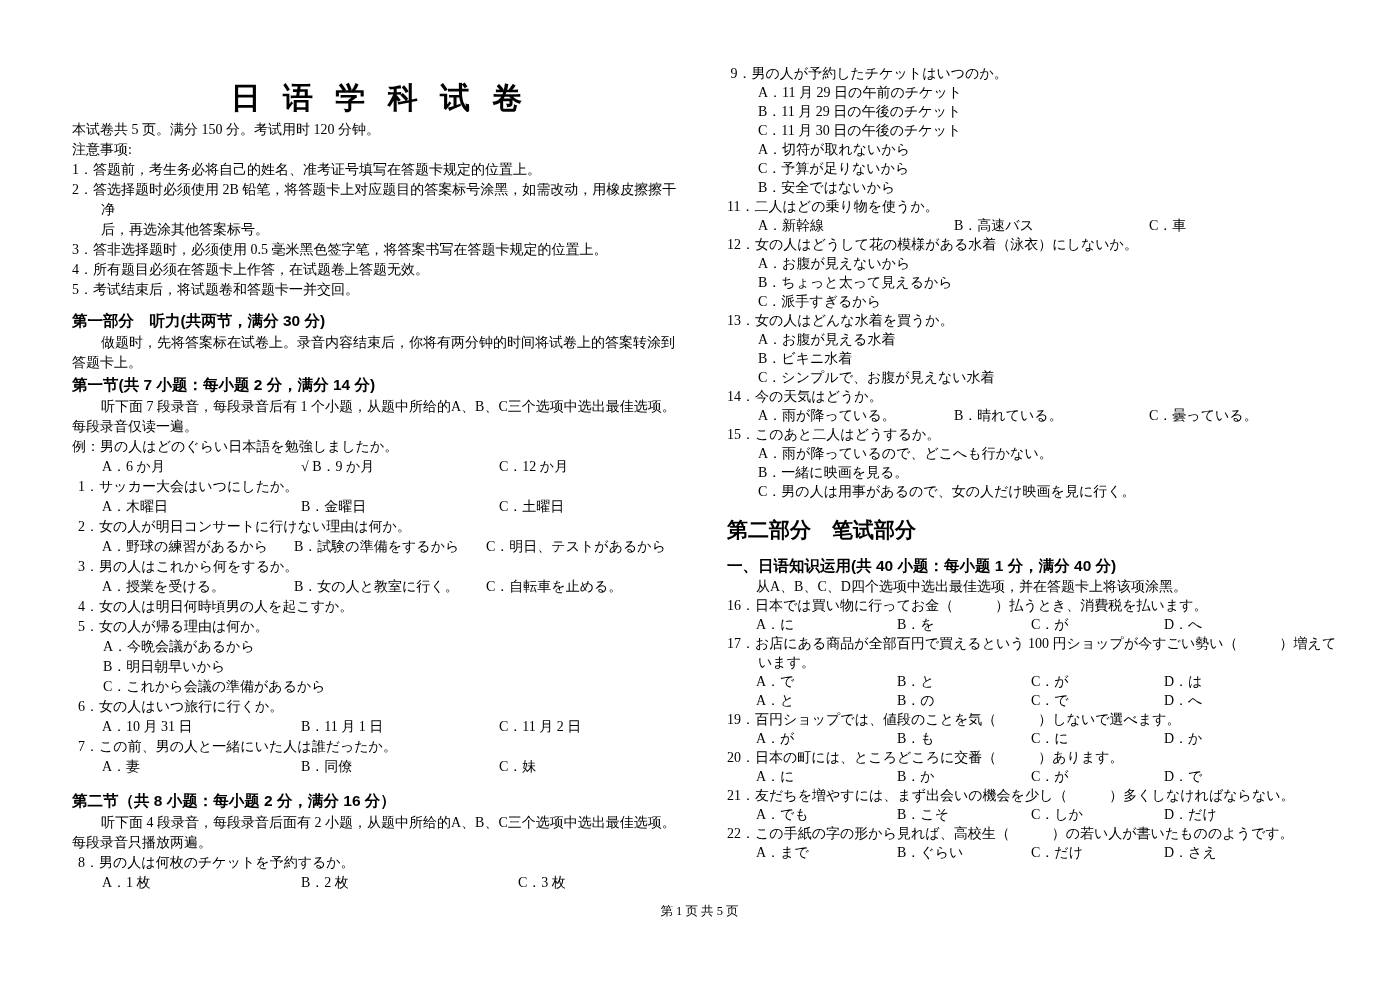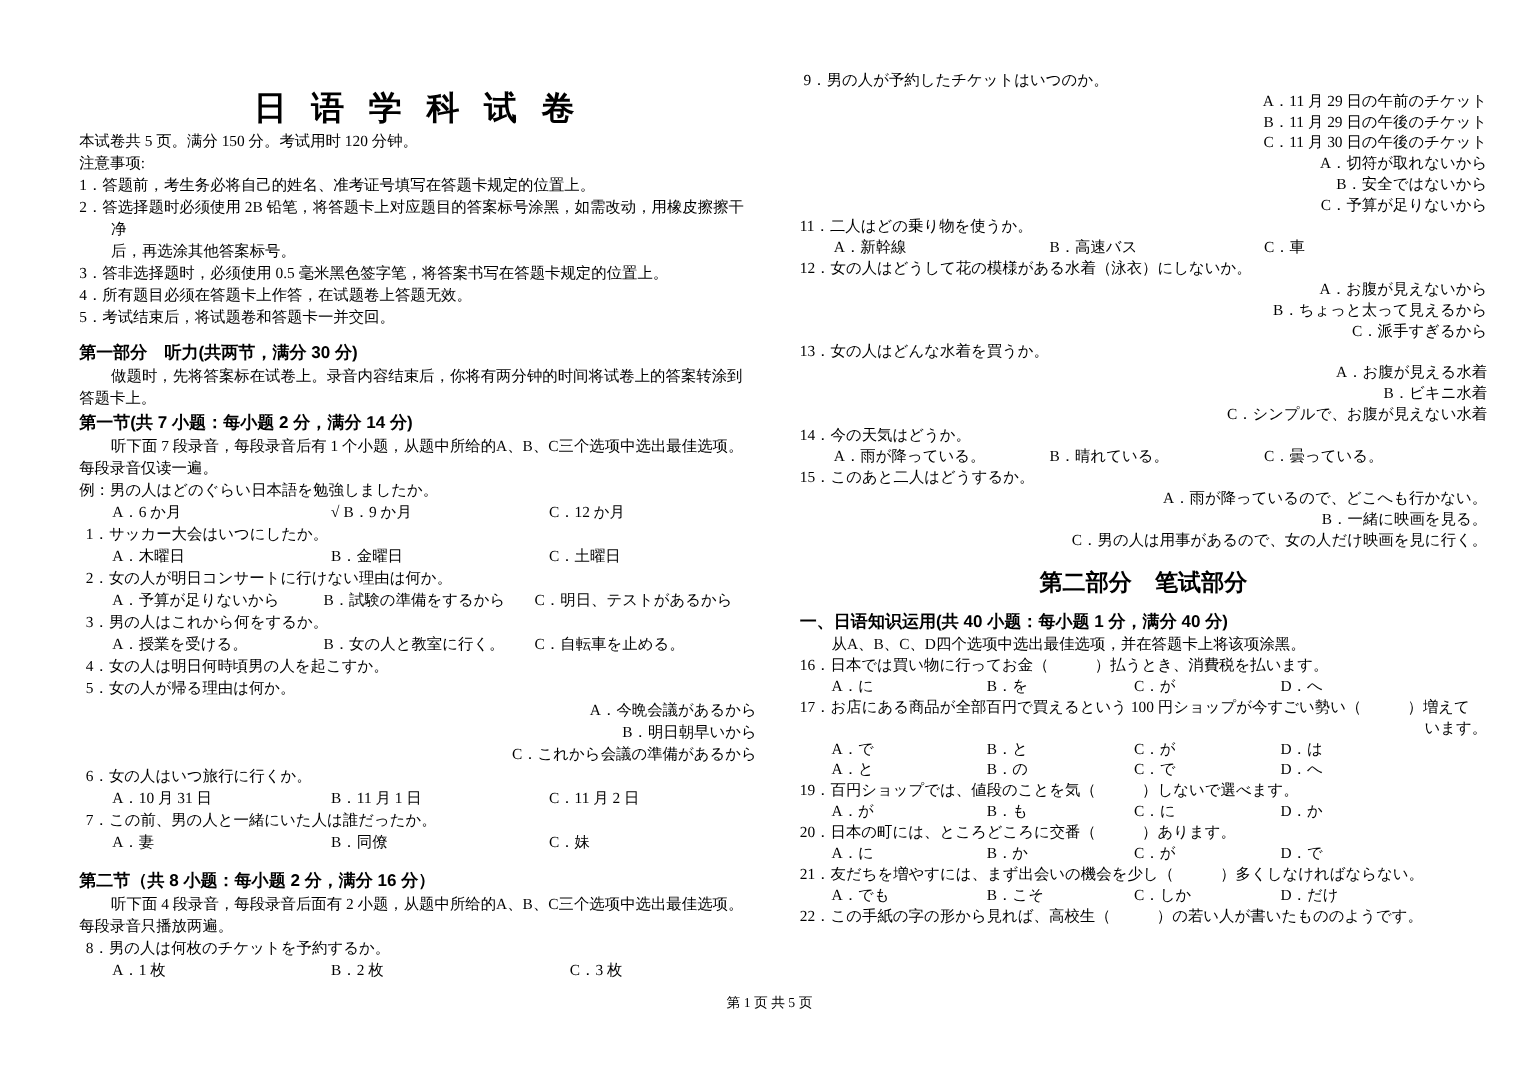--- a/index.html
+++ b/index.html
@@ -27,25 +27,25 @@
   #col-right .line{height:19px;line-height:19px;}
   .bhead{
     font-family:"Liberation Sans","DejaVu Sans",sans-serif;
     font-weight:bold;font-size:15.5px;
   }
   #col-left .line.bhead{height:24px;line-height:24px;}
   #col-right .line.bhead{height:23px;line-height:23px;}
   .chead{
     font-family:"Liberation Sans","DejaVu Sans",sans-serif;
     font-weight:bold;font-size:21px;
-    text-align:center;
+    text-align:left;
   }
   #col-right .line.chead{height:34px;line-height:34px;}
   .ind-first{padding-left:29px;}
-  .ind-opt,.ind-cont{padding-left:31px;text-align:right;}
+  .ind-opt,.ind-cont{padding-left:31px;}
   #col-left .ind-q{padding-left:6px;}
   #col-right .ind-q{padding-left:0;}
   .opts .optcell{position:absolute;top:0;white-space:pre;}
   #page-footer{
     position:absolute;left:0;top:903px;width:1399px;
     text-align:center;font-size:12.5px;white-space:pre;
   }
 </style>
 </head>
 <body>
@@ -67,21 +67,21 @@
       <div class="line txt ind-first">做题时，先将答案标在试卷上。录音内容结束后，你将有两分钟的时间将试卷上的答案转涂到</div>
       <div class="line txt">答题卡上。</div>
       <div class="line bhead">第一节(共 7 小题：每小题 2 分，满分 14 分)</div>
       <div class="line txt ind-first">听下面 7 段录音，每段录音后有 1 个小题，从题中所给的A、B、C三个选项中选出最佳选项。</div>
       <div class="line txt">每段录音仅读一遍。</div>
       <div class="line txt">例：男の人はどのぐらい日本語を勉強しましたか。</div>
       <div class="line opts"><span class="optcell" style="left: 30px; font-family: Liberation Serif, serif;">A．6 か月</span><span class="optcell" style="left: 229px;">√ B．9 か月</span><span class="optcell" style="left: 427px;">C．12 か月</span></div>
       <div class="line txt ind-q">1．サッカー大会はいつにしたか。</div>
       <div class="line opts"><span class="optcell" style="left: 30px;">A．木曜日</span><span class="optcell" style="left: 229px;">B．金曜日</span><span class="optcell" style="left: 427px;">C．土曜日</span></div>
       <div class="line txt ind-q">2．女の人が明日コンサートに行けない理由は何か。</div>
-      <div class="line opts"><span class="optcell" style="left: 30px;">A．予算が足りないから</span><span class="optcell" style="left: 222px;">B．試験の準備をするから</span><span class="optcell" style="left: 414px;">C．明日、テストがあるから</span></div>
+      <div class="line opts"><span class="optcell" style="left: 30px;">A．野球の練習があるから</span><span class="optcell" style="left: 222px;">B．試験の準備をするから</span><span class="optcell" style="left: 414px;">C．明日、テストがあるから</span></div>
       <div class="line txt ind-q">3．男の人はこれから何をするか。</div>
       <div class="line opts"><span class="optcell" style="left: 30px;">A．授業を受ける。</span><span class="optcell" style="left: 222px;">B．女の人と教室に行く。</span><span class="optcell" style="left: 414px;">C．自転車を止める。</span></div>
       <div class="line txt ind-q">4．女の人は明日何時頃男の人を起こすか。</div>
       <div class="line txt ind-q">5．女の人が帰る理由は何か。</div>
       <div class="line txt ind-opt">A．今晩会議があるから</div>
       <div class="line txt ind-opt">B．明日朝早いから</div>
       <div class="line txt ind-opt">C．これから会議の準備があるから</div>
       <div class="line txt ind-q">6．女の人はいつ旅行に行くか。</div>
       <div class="line opts"><span class="optcell" style="left: 30px;">A．10 月 31 日</span><span class="optcell" style="left: 229px;">B．11 月 1 日</span><span class="optcell" style="left: 427px;">C．11 月 2 日</span></div>
       <div class="line txt ind-q">7．この前、男の人と一緒にいた人は誰だったか。</div>
@@ -92,22 +92,22 @@
       <div class="line txt">每段录音只播放两遍。</div>
       <div class="line txt ind-q">8．男の人は何枚のチケットを予約するか。</div>
       <div class="line opts"><span class="optcell" style="left: 30px;">A．1 枚</span><span class="optcell" style="left: 229px;">B．2 枚</span><span class="optcell" style="left: 446px;">C．3 枚</span></div>
     </div>
   <div id="col-right" class="col">
       <div class="line txt ind-q"> 9．男の人が予約したチケットはいつのか。</div>
       <div class="line txt ind-opt">A．11 月 29 日の午前のチケット</div>
       <div class="line txt ind-opt">B．11 月 29 日の午後のチケット</div>
       <div class="line txt ind-opt">C．11 月 30 日の午後のチケット</div>
       <div class="line txt ind-opt">A．切符が取れないから</div>
+      <div class="line txt ind-opt">C．予算が足りないから</div>
       <div class="line txt ind-opt">B．安全ではないから</div>
-      <div class="line txt ind-opt">C．予算が足りないから</div>
       <div class="line txt ind-q">11．二人はどの乗り物を使うか。</div>
       <div class="line opts"><span class="optcell" style="left: 31px;">A．新幹線</span><span class="optcell" style="left: 227px;">B．高速バス</span><span class="optcell" style="left: 422px;">C．車</span></div>
       <div class="line txt ind-q">12．女の人はどうして花の模様がある水着（泳衣）にしないか。</div>
       <div class="line txt ind-opt">A．お腹が見えないから</div>
       <div class="line txt ind-opt">B．ちょっと太って見えるから</div>
       <div class="line txt ind-opt">C．派手すぎるから</div>
       <div class="line txt ind-q">13．女の人はどんな水着を買うか。</div>
       <div class="line txt ind-opt">A．お腹が見える水着</div>
       <div class="line txt ind-opt">B．ビキニ水着</div>
       <div class="line txt ind-opt">C．シンプルで、お腹が見えない水着</div>
@@ -128,15 +128,16 @@
       <div class="line txt ind-cont">います。</div>
       <div class="line opts"><span class="optcell" style="left: 29px;">A．で</span><span class="optcell" style="left: 170px;">B．と</span><span class="optcell" style="left: 304px;">C．が</span><span class="optcell" style="left: 437px;">D．は</span></div>
       <div class="line opts"><span class="optcell" style="left: 29px;">A．と</span><span class="optcell" style="left: 170px;">B．の</span><span class="optcell" style="left: 304px;">C．で</span><span class="optcell" style="left: 437px;">D．へ</span></div>
       <div class="line txt ind-q">19．百円ショップでは、値段のことを気（　　　）しないで選べます。</div>
       <div class="line opts"><span class="optcell" style="left: 29px;">A．が</span><span class="optcell" style="left: 170px;">B．も</span><span class="optcell" style="left: 304px;">C．に</span><span class="optcell" style="left: 437px; text-align: center;">D．か</span></div>
       <div class="line txt ind-q">20．日本の町には、ところどころに交番（　　　）あります。</div>
       <div class="line opts"><span class="optcell" style="left: 29px;">A．に</span><span class="optcell" style="left: 170px;">B．か</span><span class="optcell" style="left: 304px;">C．が</span><span class="optcell" style="left: 437px;">D．で</span></div>
       <div class="line txt ind-q">21．友だちを増やすには、まず出会いの機会を少し（　　　）多くしなければならない。</div>
       <div class="line opts"><span class="optcell" style="left: 29px;">A．でも</span><span class="optcell" style="left: 170px;">B．こそ</span><span class="optcell" style="left: 304px;">C．しか</span><span class="optcell" style="left: 437px;">D．だけ</span></div>
       <div class="line txt ind-q">22．この手紙の字の形から見れば、高校生（　　　）の若い人が書いたもののようです。</div>
+      <div class="line opts"><span class="optcell" style="left: 29px;">A．まで</span><span class="optcell" style="left: 170px;">B．ぐらい</span><span class="optcell" style="left: 304px;">C．だけ</span><span class="optcell" style="left: 437px;">D．さえ</span></div>
     </div>
   <div id="page-footer">第 1 页 共 5 页</div>
 </div>
 
 </body></html>

